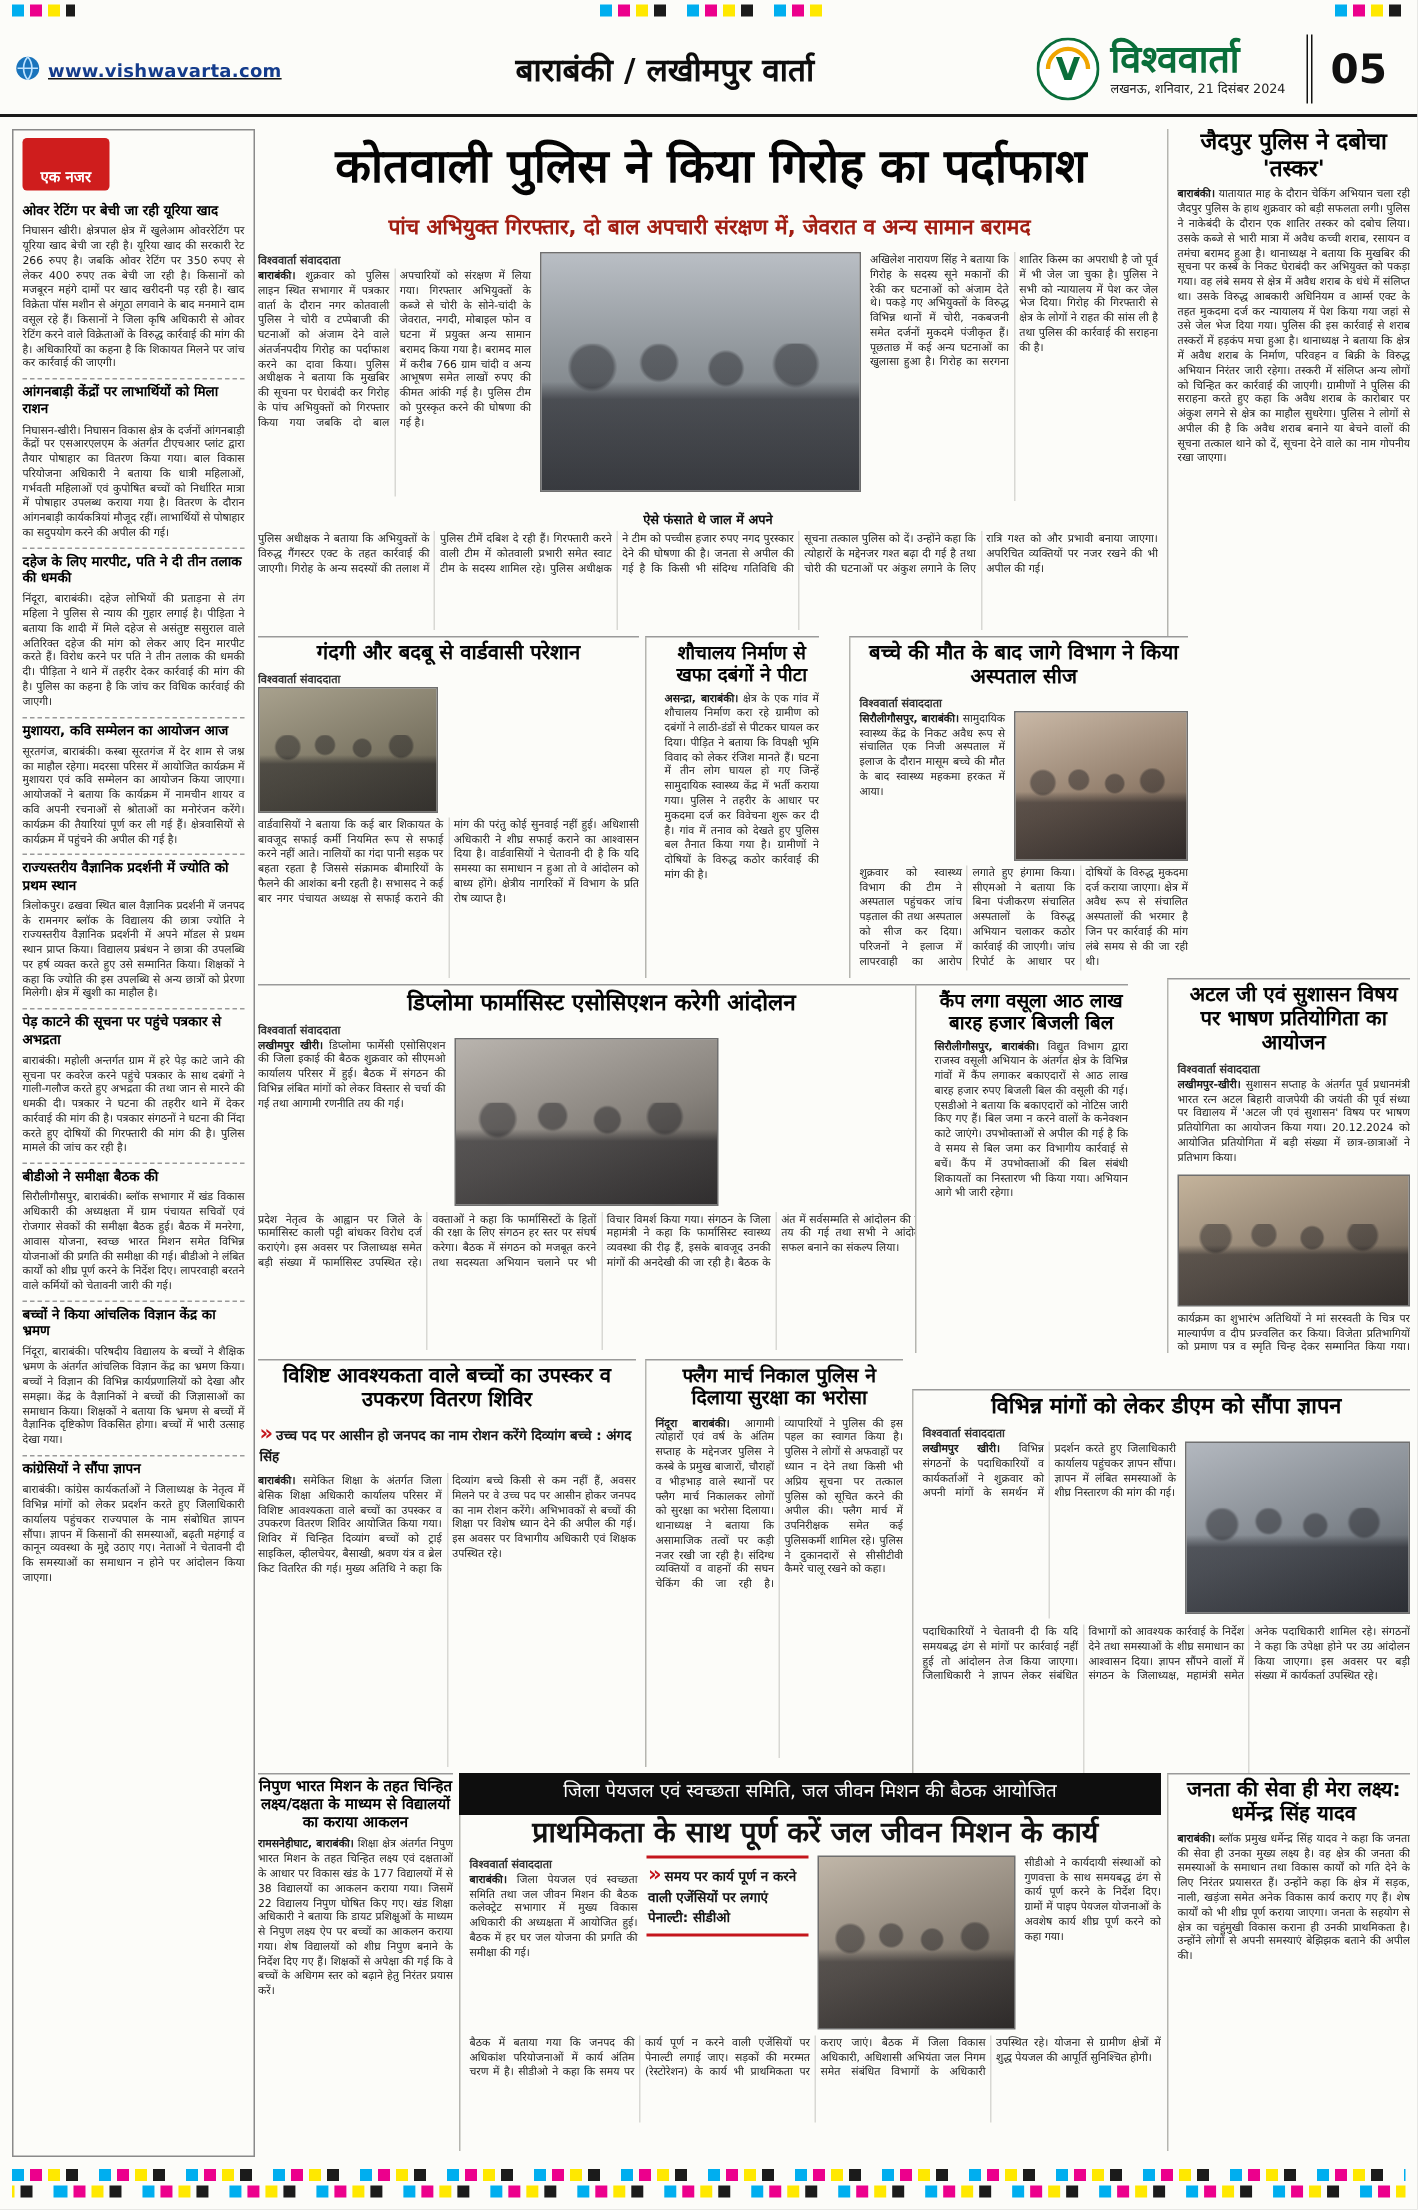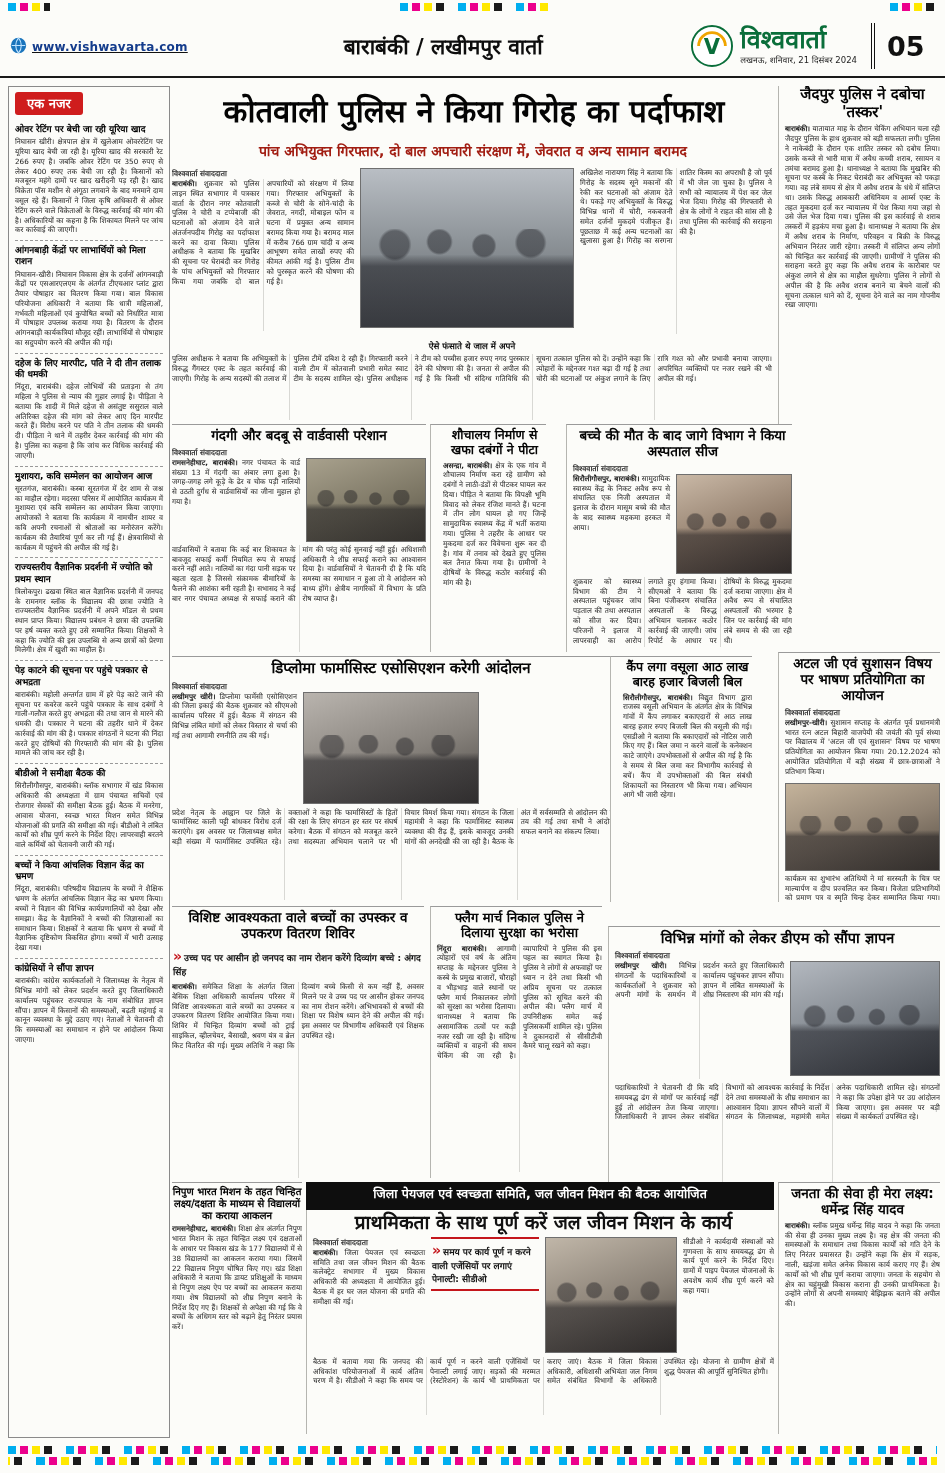--- a/index.html
+++ b/index.html
@@ -19,21 +19,21 @@
   .site { font-weight:bold; font-size:12px; color:#143c8c; letter-spacing:.2px; }
   .mh-center { text-align:center; font-size:21px; font-weight:bold; color:#0d0d0d; }
   .mh-brand { display:flex; align-items:center; gap:7px; padding-right:14px; }
   .brandcol { display:flex; flex-direction:column; line-height:1.05; }
   .brandname { font-size:25px; font-weight:bold; color:#0a6e3a; }
   .edition { font-size:8.5px; color:#222; margin-top:2px; }
   .mh-page { font-size:27px; font-weight:bold; border-left:4px double #111; padding-left:12px; height:46px; display:flex; align-items:center; }
 
   
   aside.sidebar { position:absolute; left:8px; top:86px; width:162px; height:1352px; border:1px solid #8a8a8a; padding:5px 6px; overflow:hidden; background:#fcfcf9; }
-  .sb-head { display:inline-block; background:#cf1d1d; color:#fff; font-weight:bold; font-size:13px; padding:2px 12px 3px; border-radius:3px; margin-bottom:5px; }
+  .sb-head { display:inline-block; background:#cf1d1d; color:#fff; font-weight:bold; font-size:10px; padding:18px 12px 3px; border-radius:3px; margin-bottom:5px; }
   .sb-item { border-bottom:1px dashed #999; padding:4px 0 5px; }
   .sb-item:last-child { border-bottom:none; }
   .sb-item h3 { font-size:9px; line-height:1.25; margin-bottom:2px; color:#000; }
 
   
   .article { position:absolute; overflow:hidden; background:#fcfcf9; }
   .article h2 { font-size:13.5px; line-height:1.18; text-align:center; font-weight:bold; color:#050505; margin-bottom:3px; }
   .body { font-size:7.2px; line-height:1.36; text-align:justify; color:#1c1c1c; }
   .dl { font-weight:bold; }
   .byline { font-size:7.4px; font-weight:bold; color:#333; margin-bottom:1px; }
@@ -59,21 +59,21 @@
       linear-gradient(180deg, transparent 0 26%, rgba(12,12,18,.46) 38% 100%);
   }
 
   
   .lead-headline { position:absolute; left:175px; top:88px; width:598px; height:50px; font-size:31px; line-height:46px; font-weight:bold; text-align:center; color:#040404; overflow:hidden; }
   .lead-subhead { position:absolute; left:180px; top:141px; width:586px; font-size:14px; font-weight:bold; text-align:center; color:#a11d12; }
 
   .pullquote { font-weight:bold; font-size:9px; line-height:1.4; color:#151515; padding:2px 1px 3px; }
   .pullquote .qm { color:#c4161c; font-weight:900; font-size:14px; margin-right:2px; }
 
-  .banner { position:absolute; left:306px; top:1182px; width:468px; height:32px; background:#0e0e0e; color:#fff; font-weight:bold; font-size:12.5px; text-align:center; line-height:24px; overflow:hidden; }
+  .banner { position:absolute; left:306px; top:1182px; width:468px; height:32px; background:#0e0e0e; color:#fff; font-weight:normal; font-size:12.5px; text-align:center; line-height:24px; overflow:hidden; }
   .jal-headline { font-size:19px; line-height:1.15; text-align:center; font-weight:bold; margin:2px 0 3px; }
 
   
   .globe { width:17px; height:17px; display:inline-block; }
   .logo { width:42px; height:42px; display:inline-block; }
 </style>
 </head>
 <body>
 
 <div class="page">
@@ -171,21 +171,20 @@
 
   <section class="article vl" style="left:778px; top:86px; width:162px; height:560px;">
     <h2 style="font-size:15px;">जैदपुर पुलिस ने दबोचा 'तस्कर'</h2>
     <p class="body"><span class="dl">बाराबंकी।</span> <span>यातायात माह के दौरान चेकिंग अभियान चला रही जैदपुर पुलिस के हाथ शुक्रवार को बड़ी सफलता लगी। पुलिस ने नाकेबंदी के दौरान एक शातिर तस्कर को दबोच लिया। उसके कब्जे से भारी मात्रा में अवैध कच्ची शराब, रसायन व तमंचा बरामद हुआ है। थानाध्यक्ष ने बताया कि मुखबिर की सूचना पर कस्बे के निकट घेराबंदी कर अभियुक्त को पकड़ा गया। वह लंबे समय से क्षेत्र में अवैध शराब के धंधे में संलिप्त था। उसके विरुद्ध आबकारी अधिनियम व आर्म्स एक्ट के तहत मुकदमा दर्ज कर न्यायालय में पेश किया गया जहां से उसे जेल भेज दिया गया। पुलिस की इस कार्रवाई से शराब तस्करों में हड़कंप मचा हुआ है। थानाध्यक्ष ने बताया कि क्षेत्र में अवैध शराब के निर्माण, परिवहन व बिक्री के विरुद्ध अभियान निरंतर जारी रहेगा। तस्करी में संलिप्त अन्य लोगों को चिन्हित कर कार्रवाई की जाएगी। ग्रामीणों ने पुलिस की सराहना करते हुए कहा कि अवैध शराब के कारोबार पर अंकुश लगने से क्षेत्र का माहौल सुधरेगा। पुलिस ने लोगों से अपील की है कि अवैध शराब बनाने या बेचने वालों की सूचना तत्काल थाने को दें, सूचना देने वाले का नाम गोपनीय रखा जाएगा।</span></p>
   </section>
 
   <section class="article tr" style="left:172px; top:424px; width:254px; height:228px;">
     <h2>गंदगी और बदबू से वार्डवासी परेशान</h2>
     <div class="byline">विश्ववार्ता संवाददाता</div>
     <div class="row">
-      <p class="body grow"><span class="dl">रामसनेहीघाट, बाराबंकी।</span> <span>नगर पंचायत के वार्ड संख्या 13 में गंदगी का अंबार लगा हुआ है। जगह-जगह लगे कूड़े के ढेर व चोक पड़ी नालियों से उठती दुर्गंध से वार्डवासियों का जीना मुहाल हो गया है।</span></p>
       <div class="ph" style="width:120px; height:84px; background:linear-gradient(160deg,#a8a18d,#7b7563 60%,#565145);"></div>
     </div>
     <p class="body cols2" style="height:112px; margin-top:3px;">वार्डवासियों ने बताया कि कई बार शिकायत के बावजूद सफाई कर्मी नियमित रूप से सफाई करने नहीं आते। नालियों का गंदा पानी सड़क पर बहता रहता है जिससे संक्रामक बीमारियों के फैलने की आशंका बनी रहती है। सभासद ने कई बार नगर पंचायत अध्यक्ष से सफाई कराने की मांग की परंतु कोई सुनवाई नहीं हुई। अधिशासी अधिकारी ने शीघ्र सफाई कराने का आश्वासन दिया है। वार्डवासियों ने चेतावनी दी है कि यदि समस्या का समाधान न हुआ तो वे आंदोलन को बाध्य होंगे। क्षेत्रीय नागरिकों में विभाग के प्रति रोष व्याप्त है।</p>
   </section>
 
   <section class="article tr vl" style="left:430px; top:424px; width:116px; height:228px;padding-left:12px;">
     <h2 style="font-size:12.5px;">शौचालय निर्माण से खफा दबंगों ने पीटा</h2>
     <p class="body"><span class="dl">असन्द्रा, बाराबंकी।</span> <span>क्षेत्र के एक गांव में शौचालय निर्माण करा रहे ग्रामीण को दबंगों ने लाठी-डंडों से पीटकर घायल कर दिया। पीड़ित ने बताया कि विपक्षी भूमि विवाद को लेकर रंजिश मानते हैं। घटना में तीन लोग घायल हो गए जिन्हें सामुदायिक स्वास्थ्य केंद्र में भर्ती कराया गया। पुलिस ने तहरीर के आधार पर मुकदमा दर्ज कर विवेचना शुरू कर दी है। गांव में तनाव को देखते हुए पुलिस बल तैनात किया गया है। ग्रामीणों ने दोषियों के विरुद्ध कठोर कार्रवाई की मांग की है।</span></p>
   </section>
 

